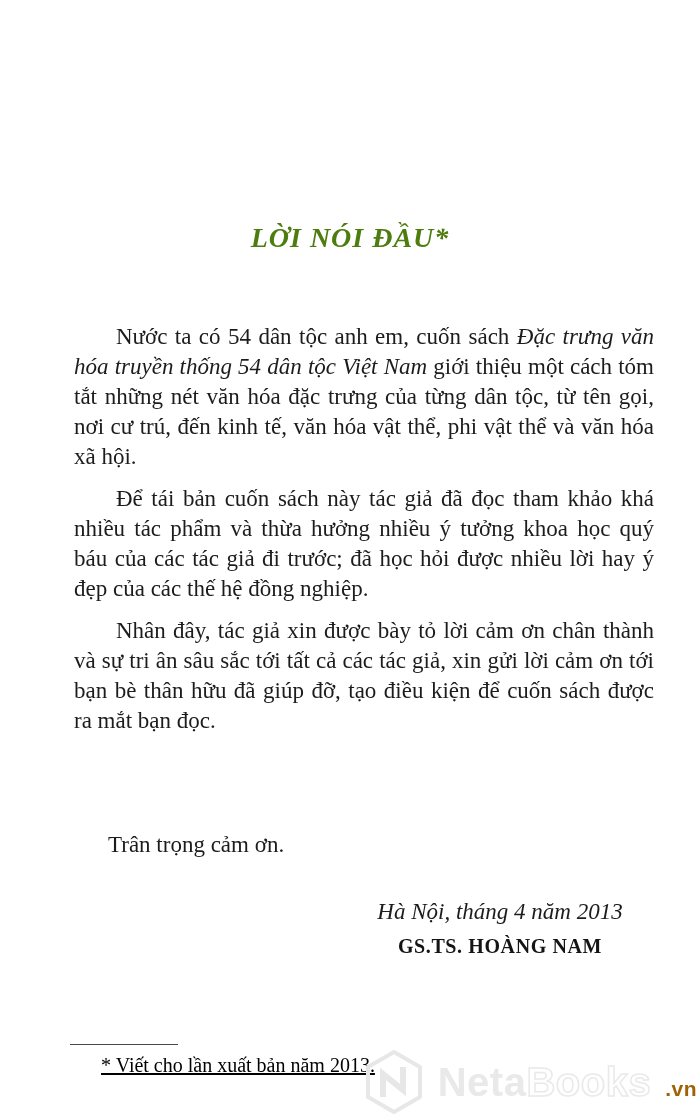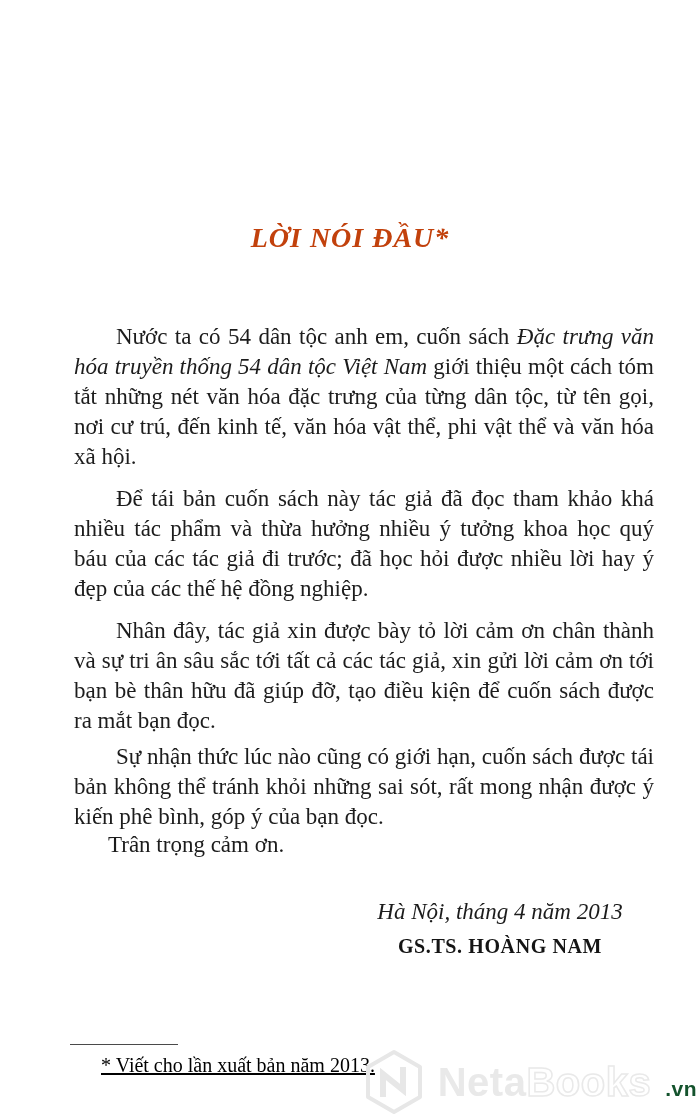--- a/index.html
+++ b/index.html
@@ -16,21 +16,21 @@
     position: absolute;
     top: 222px;
     left: 0;
     width: 700px;
     margin: 0;
     text-align: center;
     font-style: italic;
     font-weight: 600;
     font-size: 28px;
     letter-spacing: 1px;
-    color: #c2410c;
+    color: #4d7c0f;
   }
   .para {
     position: absolute;
     left: 58px;
     width: 580px;
     margin: 16px;
     font-size: 23px;
     line-height: 30px;
     text-align: justify;
     text-indent: 42px;
@@ -103,38 +103,37 @@
     white-space: nowrap;
   }
   .wm-neta { color: #e9e9e9; }
   .wm-books {
     color: #ffffff;
     -webkit-text-stroke: 1.5px #e9e9e9;
     text-shadow: 0 0 1px #ededed;
   }
   .wm-tld {
     font-size: 21px;
-    color: #14532d;
+    color: #a16207;
     margin-left: 14px;
   }
 </style>
 </head>
 <body>
 
 <div class="page">
 
   <h1 class="title">LỜI NÓI ĐẦU*</h1>
 
   <p class="para p1"><span>Nước ta có 54 dân tộc anh em, cuốn sách </span><span class="book-title-italic">Đặc trưng văn hóa truyền thống 54 dân tộc Việt Nam</span><span> giới thiệu một cách tóm tắt những nét văn hóa đặc trưng của từng dân tộc, từ tên gọi, nơi cư trú, đến kinh tế, văn hóa vật thể, phi vật thể và văn hóa xã hội.</span></p>
 
   <p class="para p3">Nhân đây, tác giả xin được bày tỏ lời cảm ơn chân thành và sự tri ân sâu sắc tới tất cả các tác giả, xin gửi lời cảm ơn tới bạn bè thân hữu đã giúp đỡ, tạo điều kiện để cuốn sách được ra mắt bạn đọc.</p>
 
   <p class="para p2">Để tái bản cuốn sách này tác giả đã đọc tham khảo khá nhiều tác phẩm và thừa hưởng nhiều ý tưởng khoa học quý báu của các tác giả đi trước; đã học hỏi được nhiều lời hay ý đẹp của các thế hệ đồng nghiệp.</p>
 
-  <p class="para p4">Sự nhận thức lúc nào cũng có giới hạn, cuốn sách được tái bản không thể tránh khỏi những sai sót, rất mong nhận được ý kiến phê bình, góp ý của bạn đọc.</p>
 
   <p class="closing">Trân trọng cảm ơn.</p>
 
   <div class="signature">
     <div class="sig-place">Hà Nội, tháng 4 năm 2013</div>
     <div class="sig-author">GS.TS. HOÀNG NAM</div>
   </div>
 
   <div class="footnote-rule"></div>
 

